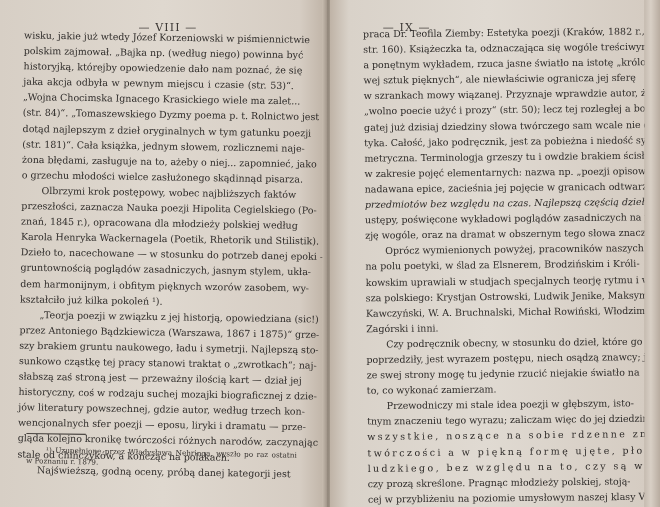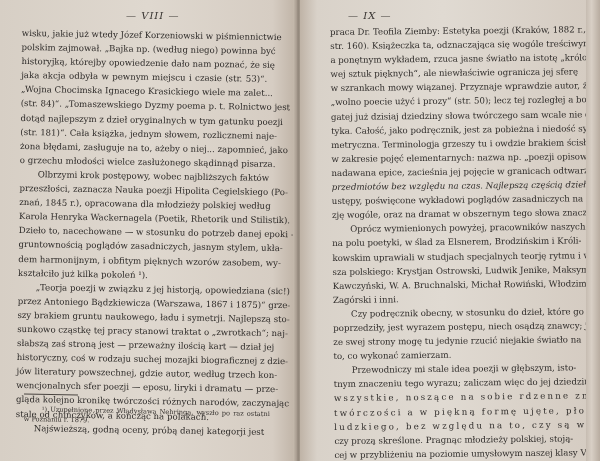--- a/index.html
+++ b/index.html
@@ -25,21 +25,21 @@
   }
   .gutter {
     position:absolute; top:0; bottom:0; left:293px; width:9px;
     background:linear-gradient(90deg, #c7bcaf, #a5998d 45%, #8f8478 55%, #b5aa9d);
   }
   .edge-right {
     position:absolute; top:0; bottom:0; left:586px; width:14px;
     background:linear-gradient(90deg, #c6bcb1, #d8cfc5 40%, #b8aca0);
   }
   .folio {
-    position:absolute; top:10px; font-size:10px; letter-spacing:1px; color:#3a3633;font-style:italic;
+    position:absolute; top:20px; font-size:10px; letter-spacing:1px; color:#3a3633;
   }
   .page-left .folio { left:126px; }
   .page-right .folio { left:48px; }
   .text {
     position:absolute; font-size:8.6px; line-height:14.1px;
     text-align:justify; color:#2e2b29;
   }
   .page-left .text { left:22px; top:26px; width:246px; transform:rotate(0.9deg); transform-origin:left top; }
   .page-right .text { left:30px; top:25px; width:232px; transform:rotate(-0.6deg); transform-origin:left top; }
   .line { display:block; white-space:nowrap; overflow:visible; text-align-last:justify; text-align:justify; }

